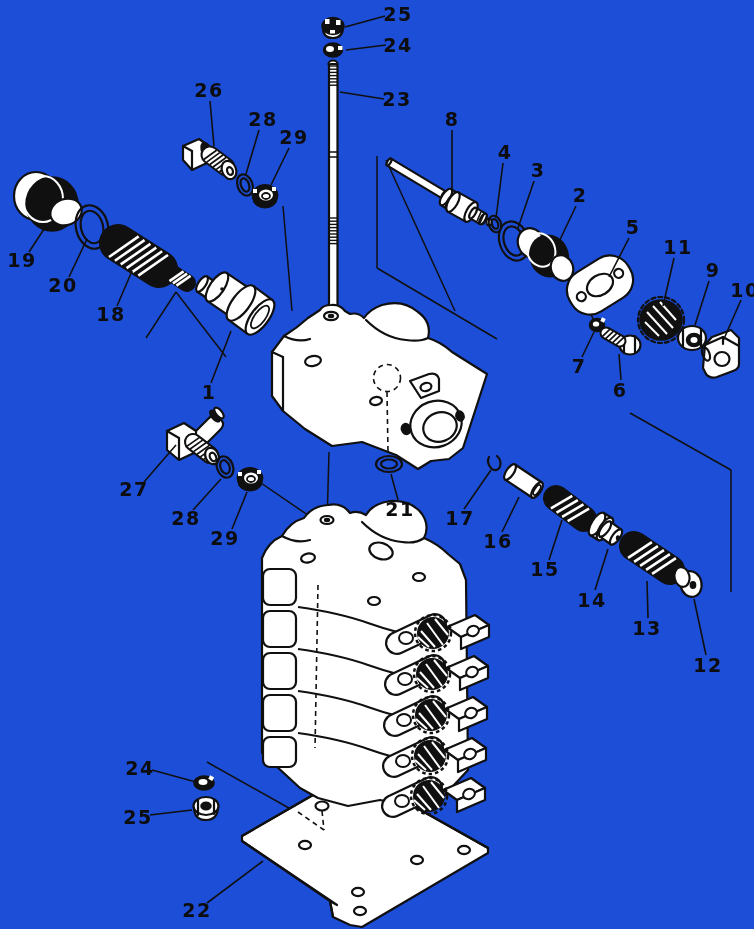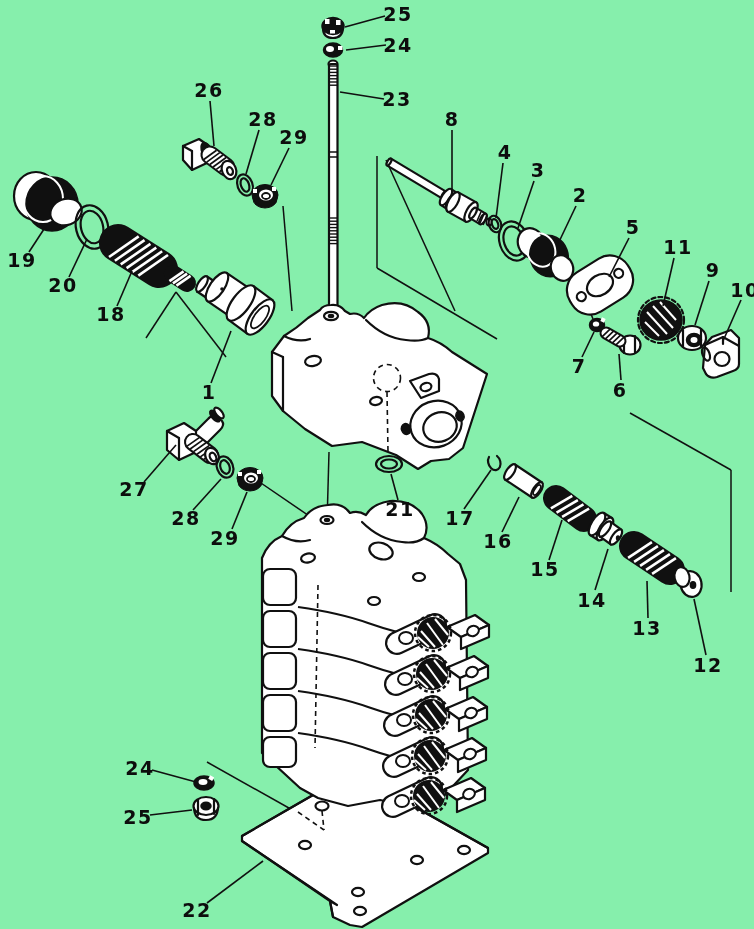--- a/index.html
+++ b/index.html
@@ -1,16 +1,16 @@
 <!DOCTYPE html>
 <html><head>
 <meta charset="utf-8">
 <style>
   html,body{margin:0;padding:0;background:#ffffff;}
-  .stage{position:relative;width:754px;height:929px;background:#86efac;overflow:hidden;
+  .stage{position:relative;width:754px;height:929px;background:#1d4ed8;overflow:hidden;
          font-family:"Liberation Sans",sans-serif;}
   svg{display:block}
   .callout{font-family:"DejaVu Sans",sans-serif;font-weight:bold;font-size:19px;
            letter-spacing:1.5px;fill:#0d0d0d;}
   .ink{stroke:#101010;fill:none;stroke-width:2.2;stroke-linejoin:round;stroke-linecap:round;}
   .inkw{stroke:#101010;fill:#ffffff;stroke-width:2.2;stroke-linejoin:round;stroke-linecap:round;}
   .inkb{stroke:#101010;fill:#101010;stroke-width:1.5;stroke-linejoin:round;}
   .thin{stroke:#101010;stroke-width:1.5;fill:none;}
   .dash{stroke:#101010;stroke-width:1.6;fill:none;stroke-dasharray:5 4;}
 </style>

